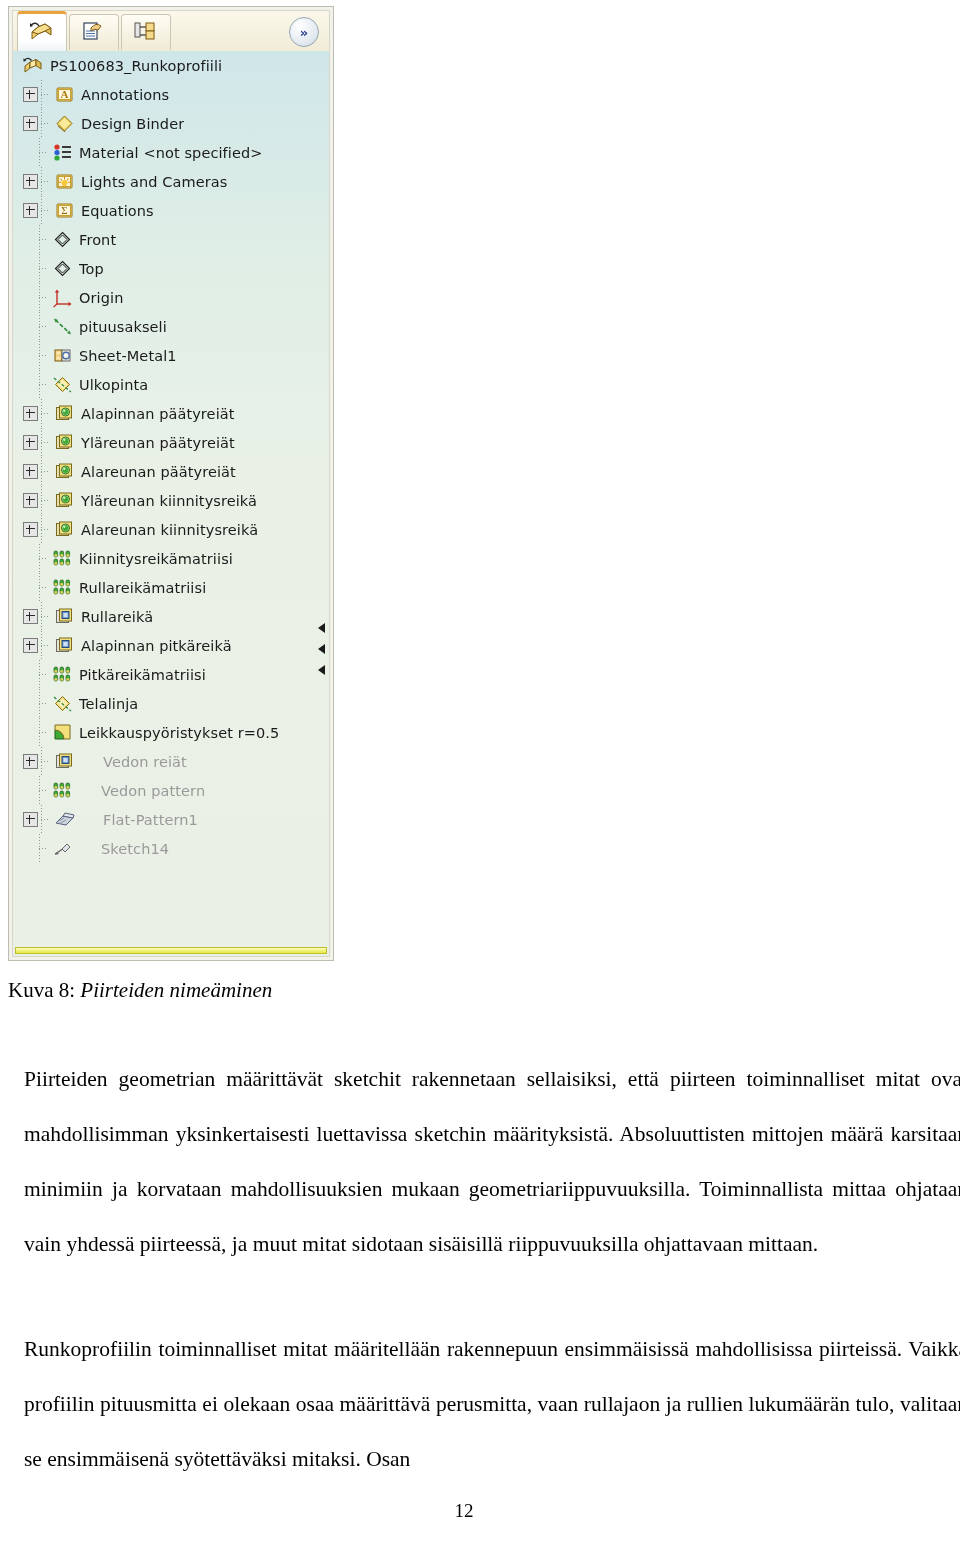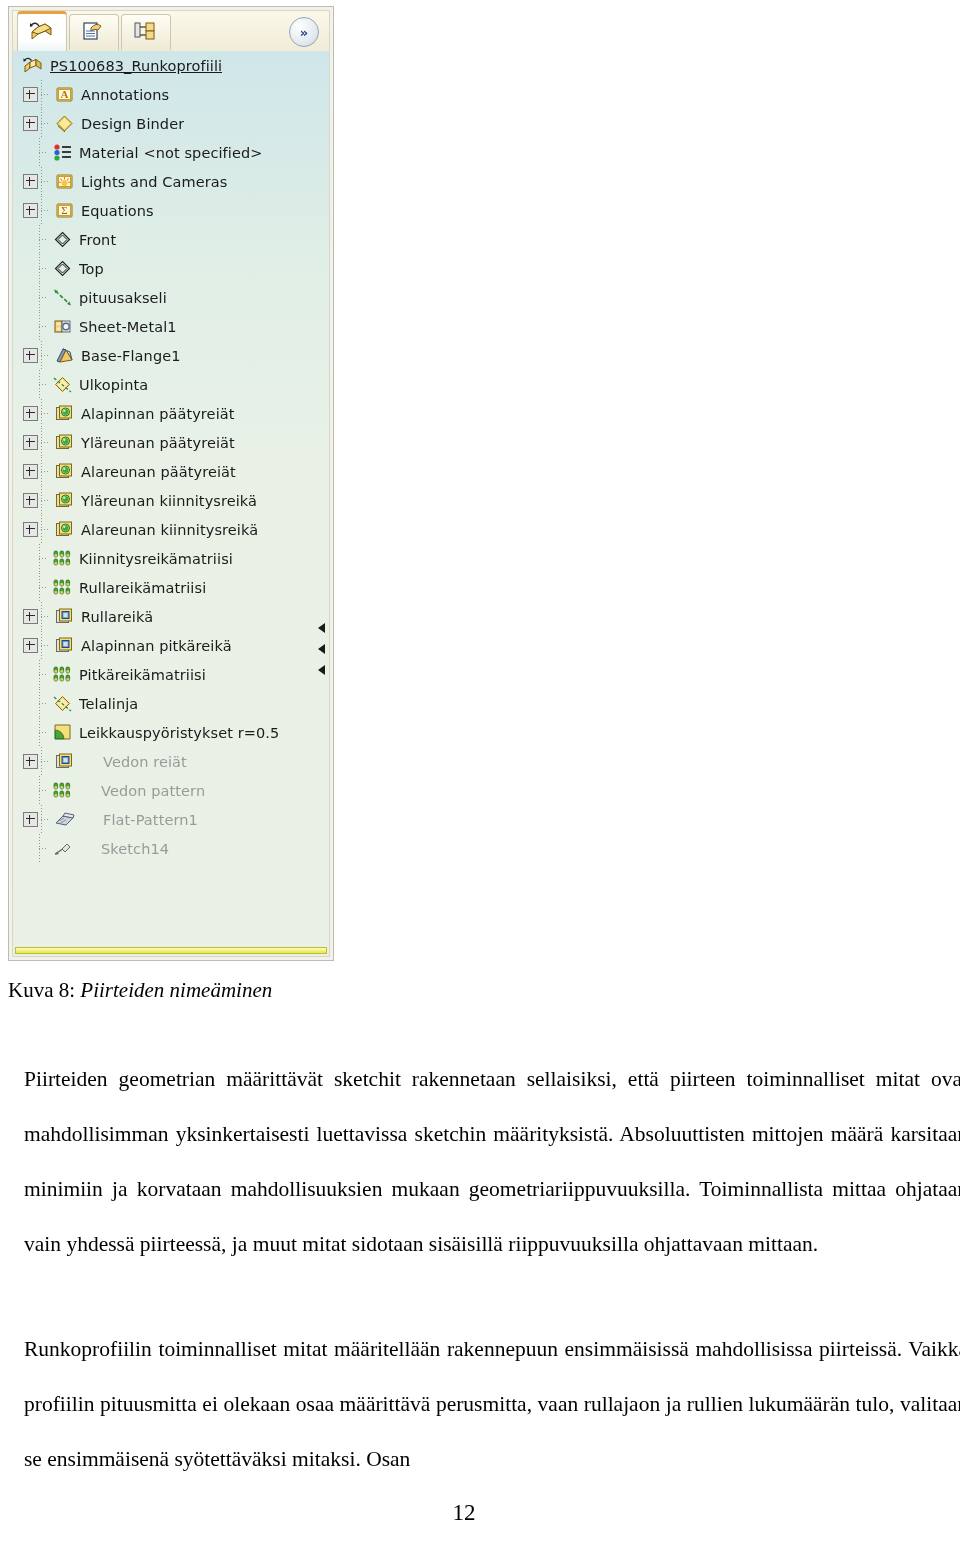--- a/index.html
+++ b/index.html
@@ -85,21 +85,21 @@
 
   .row{
     position:relative;
     height:29px;
     display:flex;align-items:center;
     white-space:nowrap;
     font-size:14.5px;
     color:#1b1b1b;
     letter-spacing:0.1px;
   }
-  .row.root{padding-left:10px;text-decoration:underline;}
+  .row.root{padding-left:10px;}
   .row.child{padding-left:10px;}
   .row.dim .lbl{color:#9a9a9a;margin-left:22px;}
 
   .plus{
     width:13px;height:13px;
     border:1px solid #7b7b7b;
     background:#e6e6e6;
     position:relative;
     flex:0 0 auto;
     margin-right:2px;
@@ -161,21 +161,21 @@
     text-align:justify;
     text-justify:inter-word;
   }
   .para.p1{top:1052px;}
   .para.p2{top:1322px;}
 
   .pageno{
     position:absolute;
     left:0;width:928px;top:1500px;
     text-align:center;
-    font-size:23px;
+    font-size:19px;
   }
 </style>
 </head>
 <body>
 
 <div class="fm-panel">
   <div class="fm-inner">
 
     <div class="fm-tabs">
       <div class="fm-tab active">
@@ -321,52 +321,54 @@
                 <path d="M10.5 6 L15 10.5 L10.5 15 L6 10.5 Z" fill="none" stroke="#222" stroke-width="1"></path>
               </svg>
             </span>
             <span class="lbl">Top</span>
           </div>
           <div class="row child">
             <div class="noplus"></div>
             <div class="dots"></div>
             <span class="ico">
               <svg width="21" height="21" viewBox="0 0 21 21">
+                <line x1="5" y1="17" x2="5" y2="4" stroke="#c03028" stroke-width="1.4"></line>
+                <path d="M5 2.5 l2.2 3 l-4.4 0 z" fill="#c03028"></path>
+                <line x1="5" y1="17" x2="18" y2="17" stroke="#c03028" stroke-width="1.4"></line>
+                <path d="M19.5 17 l-3 2.2 l0 -4.4 z" fill="#c03028"></path>
+                <line x1="5" y1="17" x2="1.5" y2="20" stroke="#c03028" stroke-width="1.2"></line>
+              </svg>
+            </span>
+            <span class="lbl">Origin</span>
+          </div>
+          <div class="row child">
+            <div class="noplus"></div>
+            <div class="dots"></div>
+            <span class="ico">
+              <svg width="21" height="21" viewBox="0 0 21 21">
                 <line x1="3.5" y1="4" x2="17.5" y2="17" stroke="#2e8b3a" stroke-width="1.6" stroke-dasharray="4 2"></line>
                 <path d="M2 2.5 l4 1.5 l-2.5 2.5 z" fill="#2e8b3a"></path>
                 <path d="M19 18.5 l-4 -1.5 l2.5 -2.5 z" fill="#2e8b3a"></path>
               </svg>
             </span>
             <span class="lbl">pituusakseli</span>
           </div>
           <div class="row child">
             <div class="noplus"></div>
             <div class="dots"></div>
             <span class="ico">
               <svg width="21" height="21" viewBox="0 0 21 21">
                 <rect x="3" y="5" width="7" height="11" fill="#f0cf7a" stroke="#7a5a10"></rect>
                 <rect x="10" y="5" width="8" height="11" fill="#e8e6da" stroke="#6a6a6a"></rect>
                 <circle cx="14" cy="10.5" r="3.2" fill="#f7f6ee" stroke="#4a6fa5" stroke-width="1.4"></circle>
                 <rect x="4.5" y="6.5" width="4" height="3" fill="#fae8b0"></rect>
                 <rect x="4.5" y="11.5" width="4" height="3" fill="#fae8b0"></rect>
               </svg>
             </span>
             <span class="lbl">Sheet-Metal1</span>
-          </div>
-          <div class="row child">
-            <div class="plus"></div>
-            <div class="dots"></div>
-            <span class="ico">
-              <svg width="21" height="21" viewBox="0 0 21 21">
-                <path d="M3 16 L9 4 L12 5 L6 17 Z" fill="#8a98b8" stroke="#3a4a6a"></path>
-                <path d="M9 4 L16 7 L18 15 L12 5 Z" fill="#dfe4ee" stroke="#3a4a6a"></path>
-                <path d="M6 17 L12 5 L18 15 Z" fill="#f0c96a" stroke="#7a5a10"></path>
-              </svg>
-            </span>
-            <span class="lbl">Base-Flange1</span>
           </div>
           <div class="row child">
             <div class="noplus"></div>
             <div class="dots"></div>
             <span class="ico">
               <svg width="21" height="21" viewBox="0 0 21 21">
                 <path d="M10.5 3.5 L17.5 10.5 L10.5 17.5 L3.5 10.5 Z" fill="#f3dd7a" stroke="#8a6a10"></path>
                 <path d="M10.5 5.5 L15.5 10.5 L10.5 15.5 L5.5 10.5 Z" fill="#fbefb8" stroke="none"></path>
                 <line x1="2" y1="4" x2="19" y2="18" stroke="#2e8b3a" stroke-width="1.3" stroke-dasharray="3 2"></line>
               </svg>

